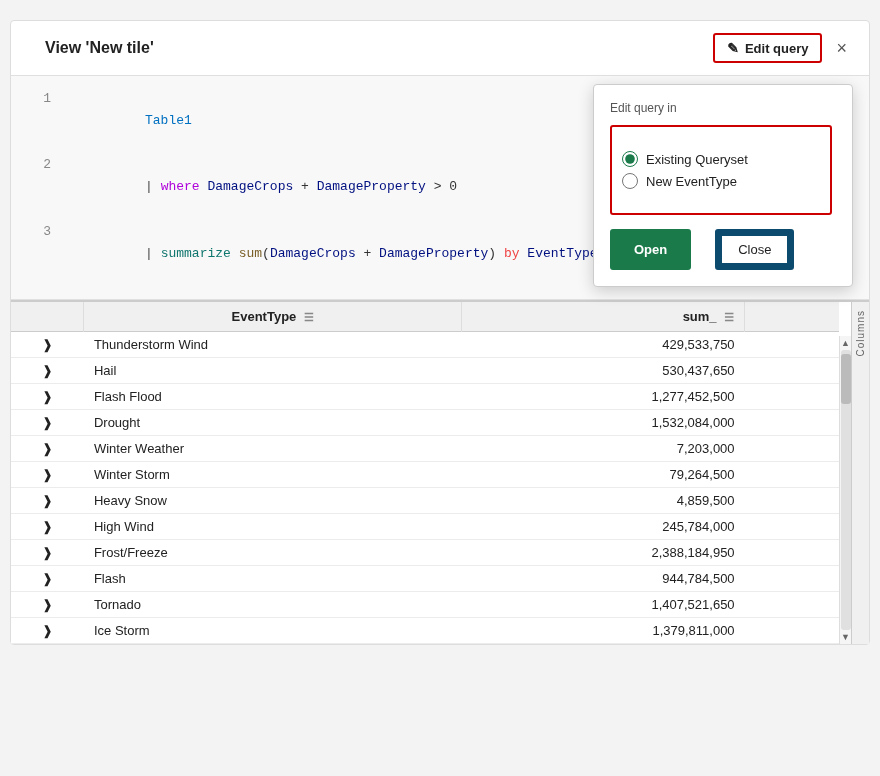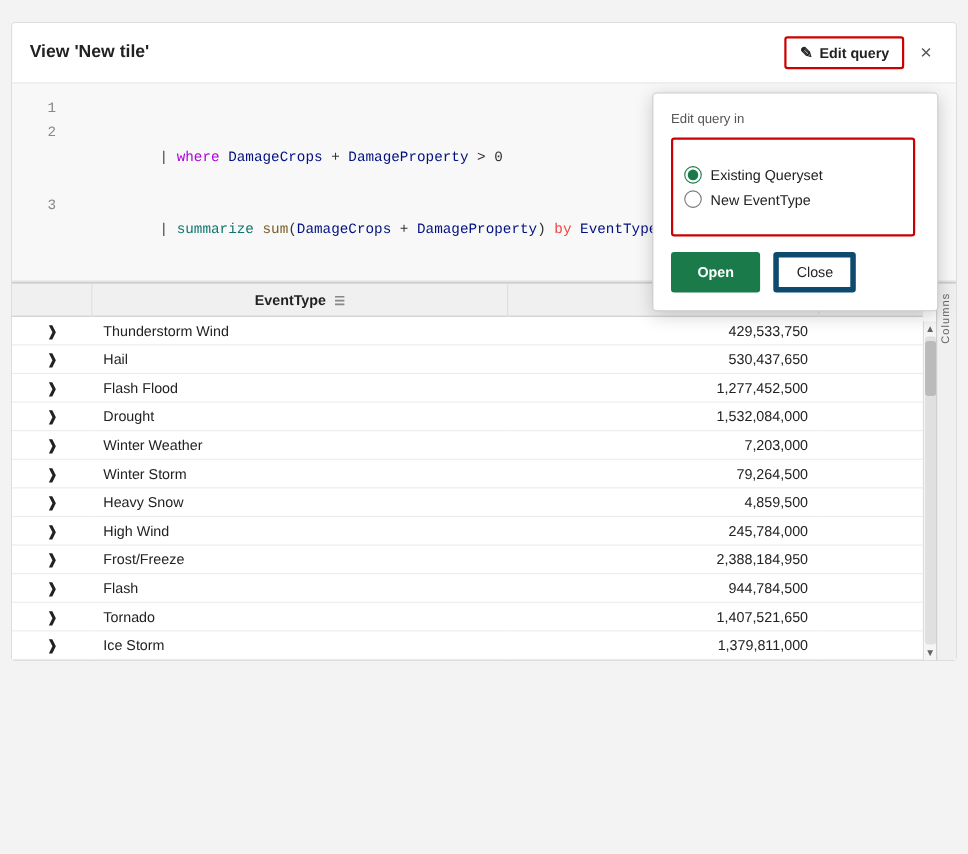--- a/index.html
+++ b/index.html
@@ -23,20 +23,21 @@
       display: flex;
       align-items: center;
       justify-content: space-between;
       padding: 12px 16px;
       border-bottom: 1px solid #e0e0e0;
     }
     .header-title {
       font-size: 16px;
       font-weight: 600;
       color: #222;
+      margin-left: 18px;
     }
     .header-actions {
       display: flex;
       align-items: center;
       gap: 8px;
     }
     .edit-query-btn {
       display: flex;
       align-items: center;
       gap: 6px;
@@ -128,37 +129,37 @@
       height: 16px;
       accent-color: #1a7a4a;
       cursor: pointer;
     }
     .radio-label {
       font-size: 13px;
       color: #222;
     }
     .popup-buttons {
       display: flex;
-      gap: 12px;
+      gap: 24px;
     }
     .open-btn {
       padding: 6px 22px;
       background: #1a7a4a;
       color: #fff;
       border: 2px solid #1a7a4a;
       border-radius: 3px;
       font-size: 13px;
       font-weight: 600;
       cursor: pointer;
     }
     .popup-close-btn {
       padding: 6px 16px;
       background: #fff;
       color: #222;
-      border: 5px solid #0c4a6e;
+      border: 7px solid #0c4a6e;
       border-radius: 3px;
       font-size: 13px;
       cursor: pointer;
     }
     
     .table-section {
       border-top: 2px solid #ccc;
       background: #fff;
     }
     .data-table {
@@ -278,20 +279,23 @@
         <span>Edit query</span>
       </button>
       <button class="close-btn">×</button>
     </div>
   </div>
 
   <div class="code-panel">
     <div class="code-lines">
       <div class="code-line">
         <span class="line-num">1</span>
+        <span class="code-text">
+          <span class="kw-table">Table1</span>
+        </span>
       </div>
       <div class="code-line">
         <span class="line-num">2</span>
         <span class="code-text">
           <span class="kw-pipe">| </span><span class="kw-where">where</span><span class="op"> </span><span class="col-name">DamageCrops</span><span class="op"> + </span><span class="col-name">DamageProperty</span><span class="op"> &gt; 0</span>
         </span>
       </div>
       <div class="code-line">
         <span class="line-num">3</span>
         <span class="code-text">

